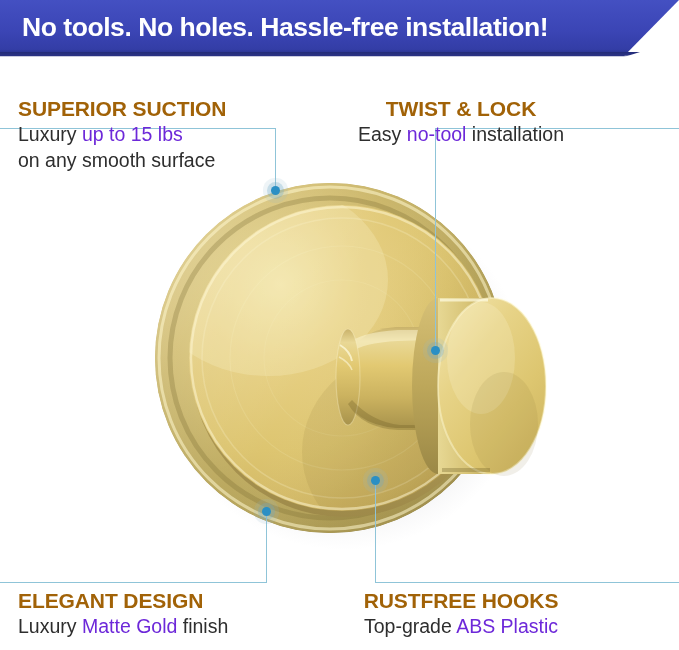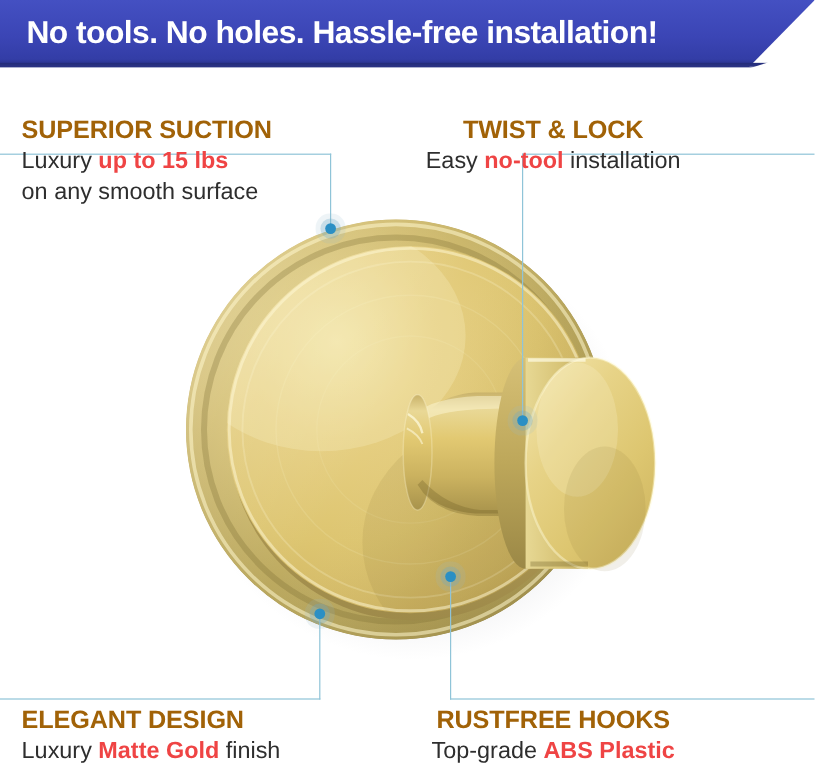--- a/index.html
+++ b/index.html
@@ -93,22 +93,22 @@
   }
   .callout p {
     margin: 0;
     color: #2e2e2e;
     font-size: 19.5px;
     line-height: 26px;
     white-space: nowrap;
     font-weight: normal;
   }
   .callout p .hi {
-    color: #ef4444;
-    font-weight: bold;
+    color: #6d28d9;
+    font-weight: normal;
   }
   .align-right { text-align: center; }
   .align-left  { text-align: left; }
 
   #callout-superior-suction { left: 18px; top: 96px; }
   #callout-twist-lock       { right: 8px;  top: 96px; width: 420px; }
   #callout-elegant-design   { left: 18px; top: 588px; }
   #callout-rustfree-hooks   { right: 8px;  top: 588px; width: 420px; }
 </style>
 </head>

